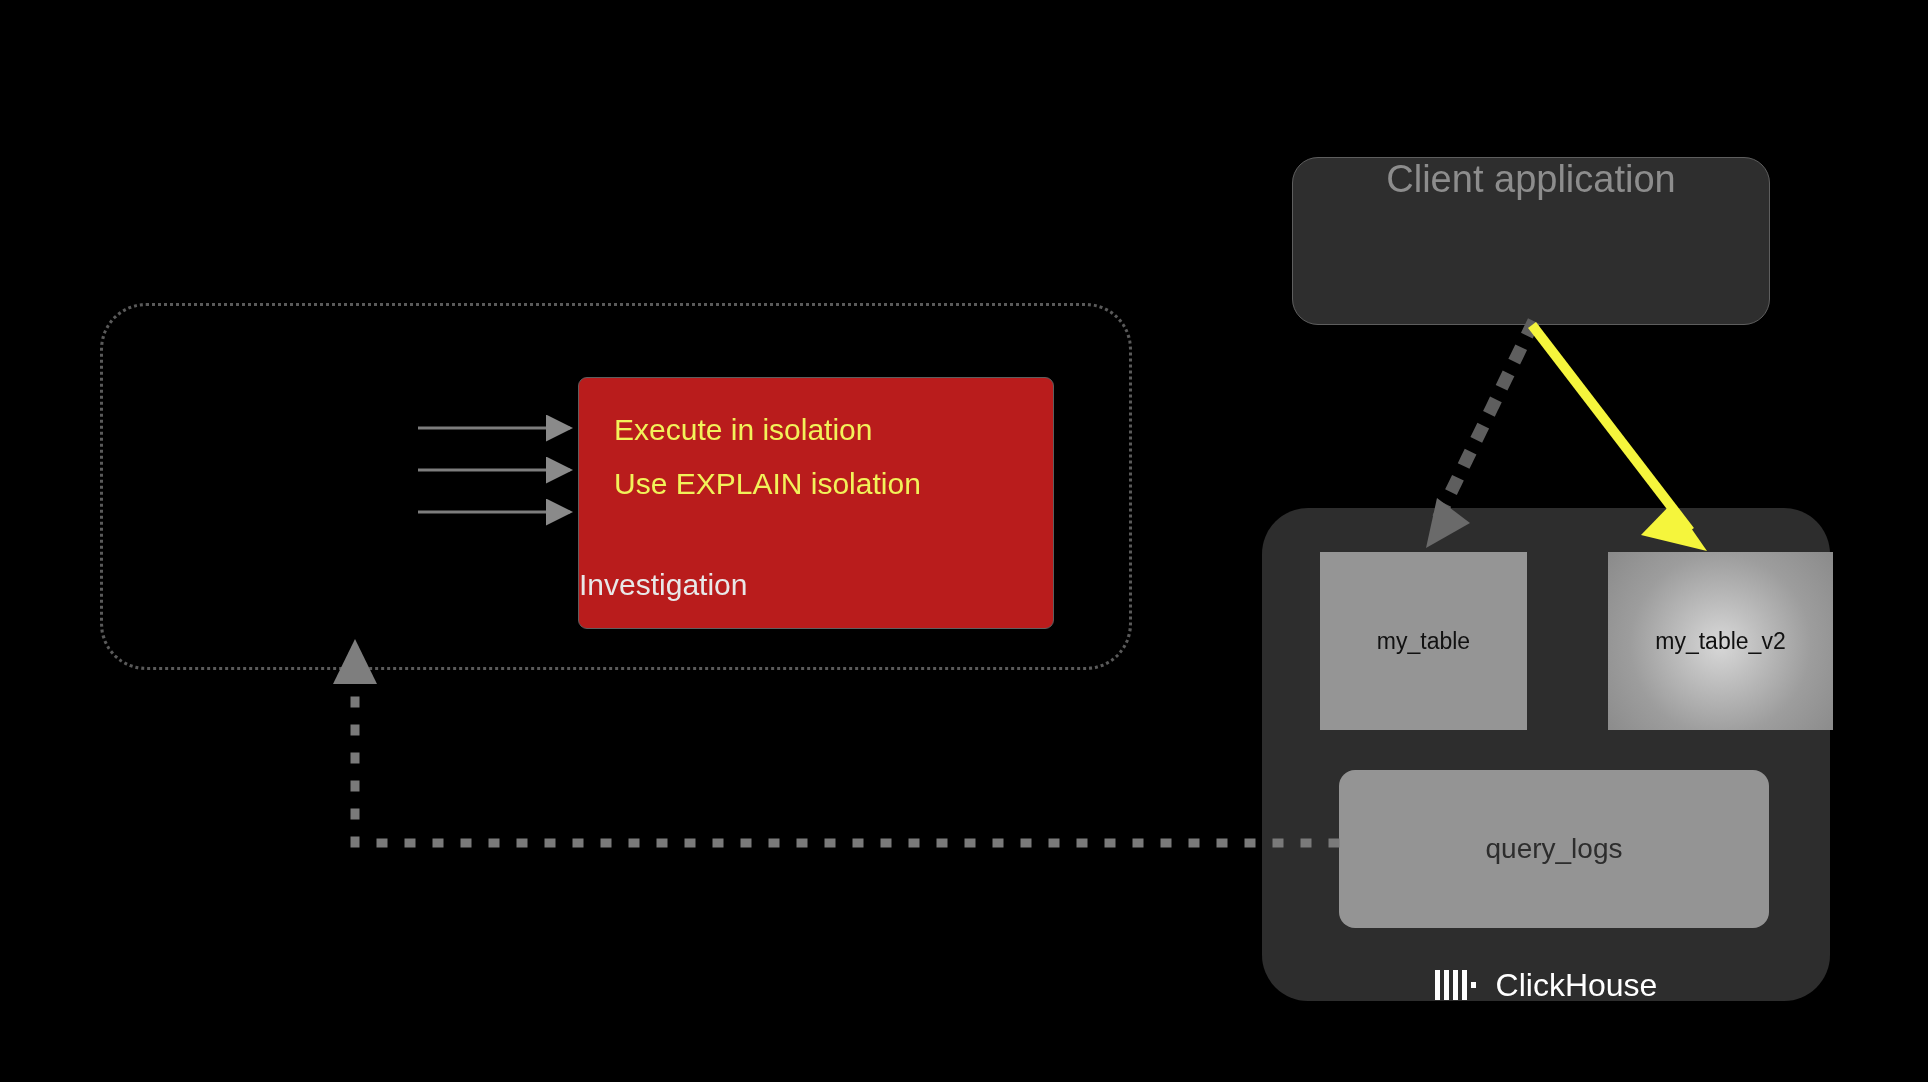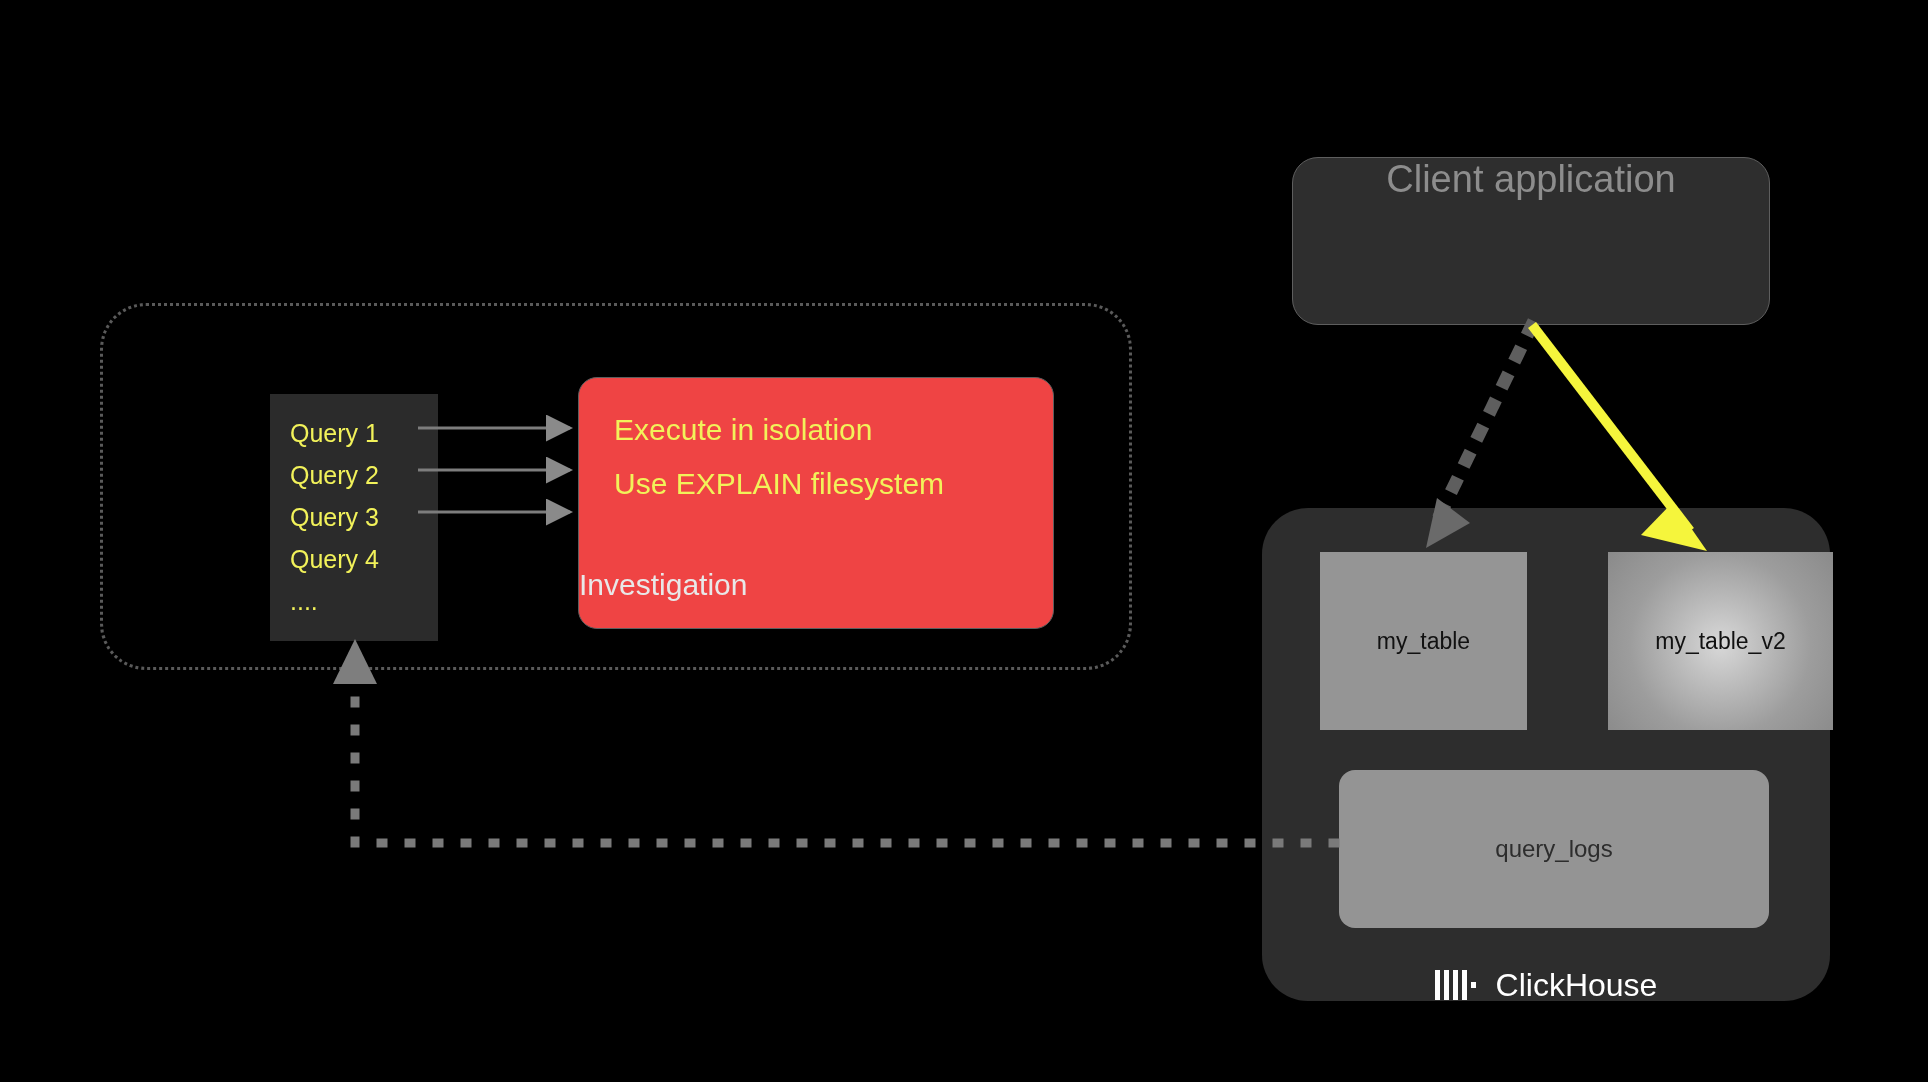--- a/index.html
+++ b/index.html
@@ -44,23 +44,23 @@
     line-height: 42px;
     white-space: nowrap;
   }
 
   
   #investigation-panel {
     left: 578px;
     top: 377px;
     width: 476px;
     height: 252px;
-    background: #ef4444;
+    background: #b91c1c;
     border: 1px solid #5e5e5e;
-    border-radius: 19px;
+    border-radius: 9px;
     box-sizing: border-box;
     padding: 32px 0 0 35px;
   }
   .inv-line {
     color: #f2f25a;
     font-size: 30px;
     line-height: 40px;
     white-space: nowrap;
   }
   .inv-gap { height: 14px; }
@@ -134,21 +134,21 @@
     width: 430px;
     height: 158px;
     background: #949494;
     border-radius: 16px;
     display: flex;
     align-items: center;
     justify-content: center;
   }
   #table-query-logs-label {
     color: #2d2d2d;
-    font-size: 24px;
+    font-size: 28px;
   }
 
   
   #clickhouse-logo {
     left: 1262px;
     top: 963px;
     width: 568px;
     height: 44px;
     display: flex;
     align-items: center;
@@ -186,32 +186,25 @@
     pointer-events: none;
   }
 </style>
 </head>
 <body>
 
 <div id="stage">
 
   <div class="abs" id="investigation-group"></div>
 
-  <div class="abs" id="query-list">
-    <div class="query-item">Query 1</div>
-    <div class="query-item">Query 2</div>
-    <div class="query-item">Query 3</div>
-    <div class="query-item">Query 4</div>
-    <div class="query-item">....</div>
-  </div>
 
   <div class="abs" id="investigation-panel">
     <div class="inv-line">Execute in isolation</div>
     <div class="inv-gap"></div>
-    <div class="inv-line">Use EXPLAIN filesystem</div>
+    <div class="inv-line">Use EXPLAIN isolation</div>
     <div id="investigation-caption">Investigation</div>
   </div>
 
   <div class="abs" id="client-application">
     <span id="client-application-label">Client application</span>
   </div>
 
   <div class="abs" id="clickhouse-container"></div>
 
   <div class="abs" id="table-my-table">

